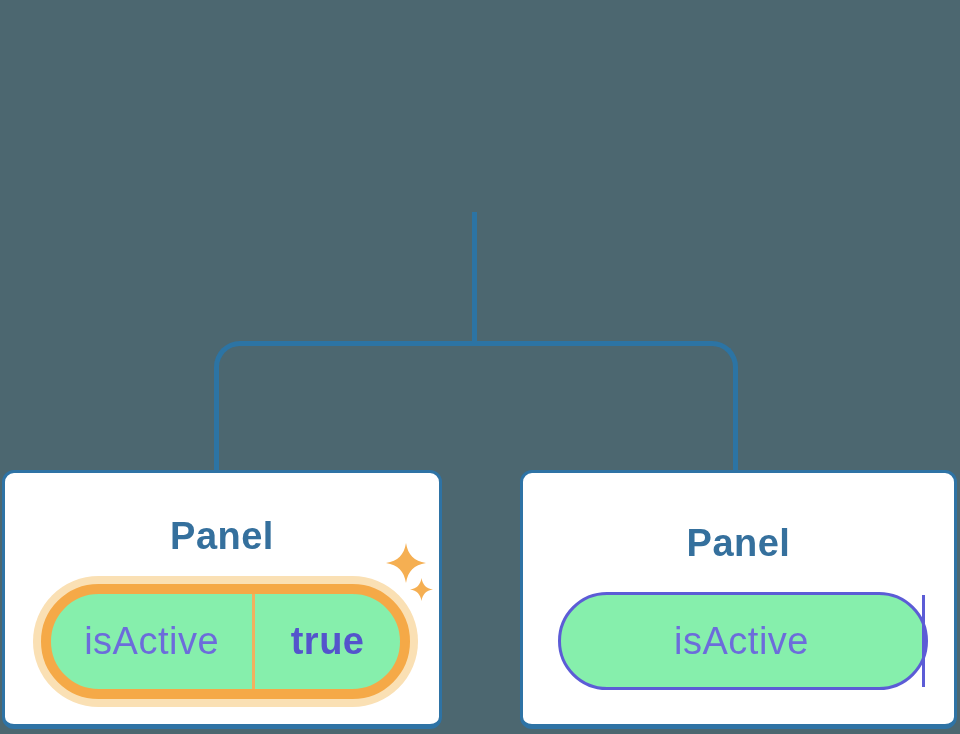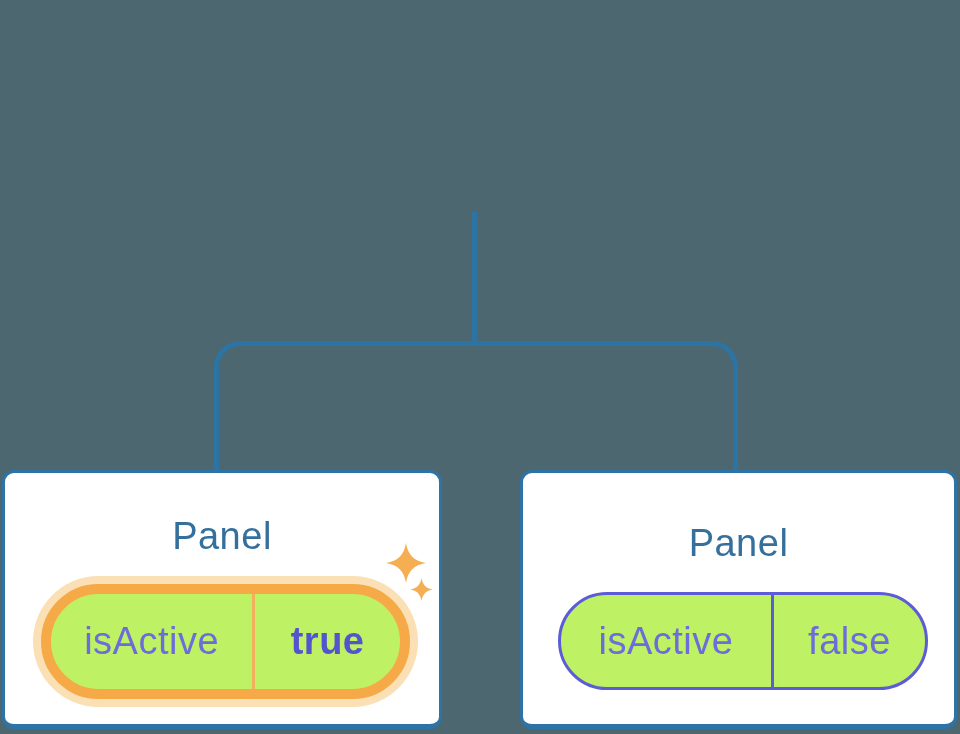--- a/index.html
+++ b/index.html
@@ -32,21 +32,21 @@
     color: #35709D;
     font-size: 40px;
     font-weight: 500;
     letter-spacing: 0.5px;
   }
   .panel-title {
     position: absolute; left: 0; right: 0;
     text-align: center;
     color: #35709D;
     font-size: 38px;
-    font-weight: 400;
+    font-weight: 700;
     letter-spacing: 0.5px;
   }
   .panel-node-left  .panel-title { top: 42px; }
   .panel-node-right .panel-title { top: 49px; }
 
   
   .connector-stem {
     position: absolute;
     left: 472px; top: 212px; width: 5px; height: 134px;
     background: #2C74A4;
@@ -55,21 +55,21 @@
     position: absolute;
     left: 214px; top: 341px; width: 524px; height: 130px;
     border: 5px solid #2C74A4;
     border-bottom: none;
     border-radius: 26px 26px 0 0;
   }
 
   
   .pill {
     position: absolute;
-    background: #bef264;
+    background: #86efac;
     display: flex;
     align-items: stretch;
   }
   .pill-active {
     left: 36px; top: 111px; width: 369px; height: 115px;
     border: 10px solid #F5A947;
     border-radius: 60px;
     box-shadow: 0 0 0 8px #FAE0B4;
   }
   .pill-inactive {
@@ -119,17 +119,16 @@
   </svg>
   <svg class="sparkle sparkle-sm" viewBox="0 0 40 40">
     <path d="M20 0 C 22 12, 28 18, 40 20 C 28 22, 22 28, 20 40 C 18 28, 12 22, 0 20 C 12 18, 18 12, 20 0 Z" fill="#F5AF52"></path>
   </svg>
 
   <div class="node panel-node panel-node-right">
     <div class="panel-title">Panel</div>
     <div class="pill pill-inactive">
       <div class="pill-cell key">isActive</div>
       <div class="pill-divider"></div>
-      <div class="pill-cell val">false</div>
     </div>
   </div>
 
 </div>
 
 </body></html>

